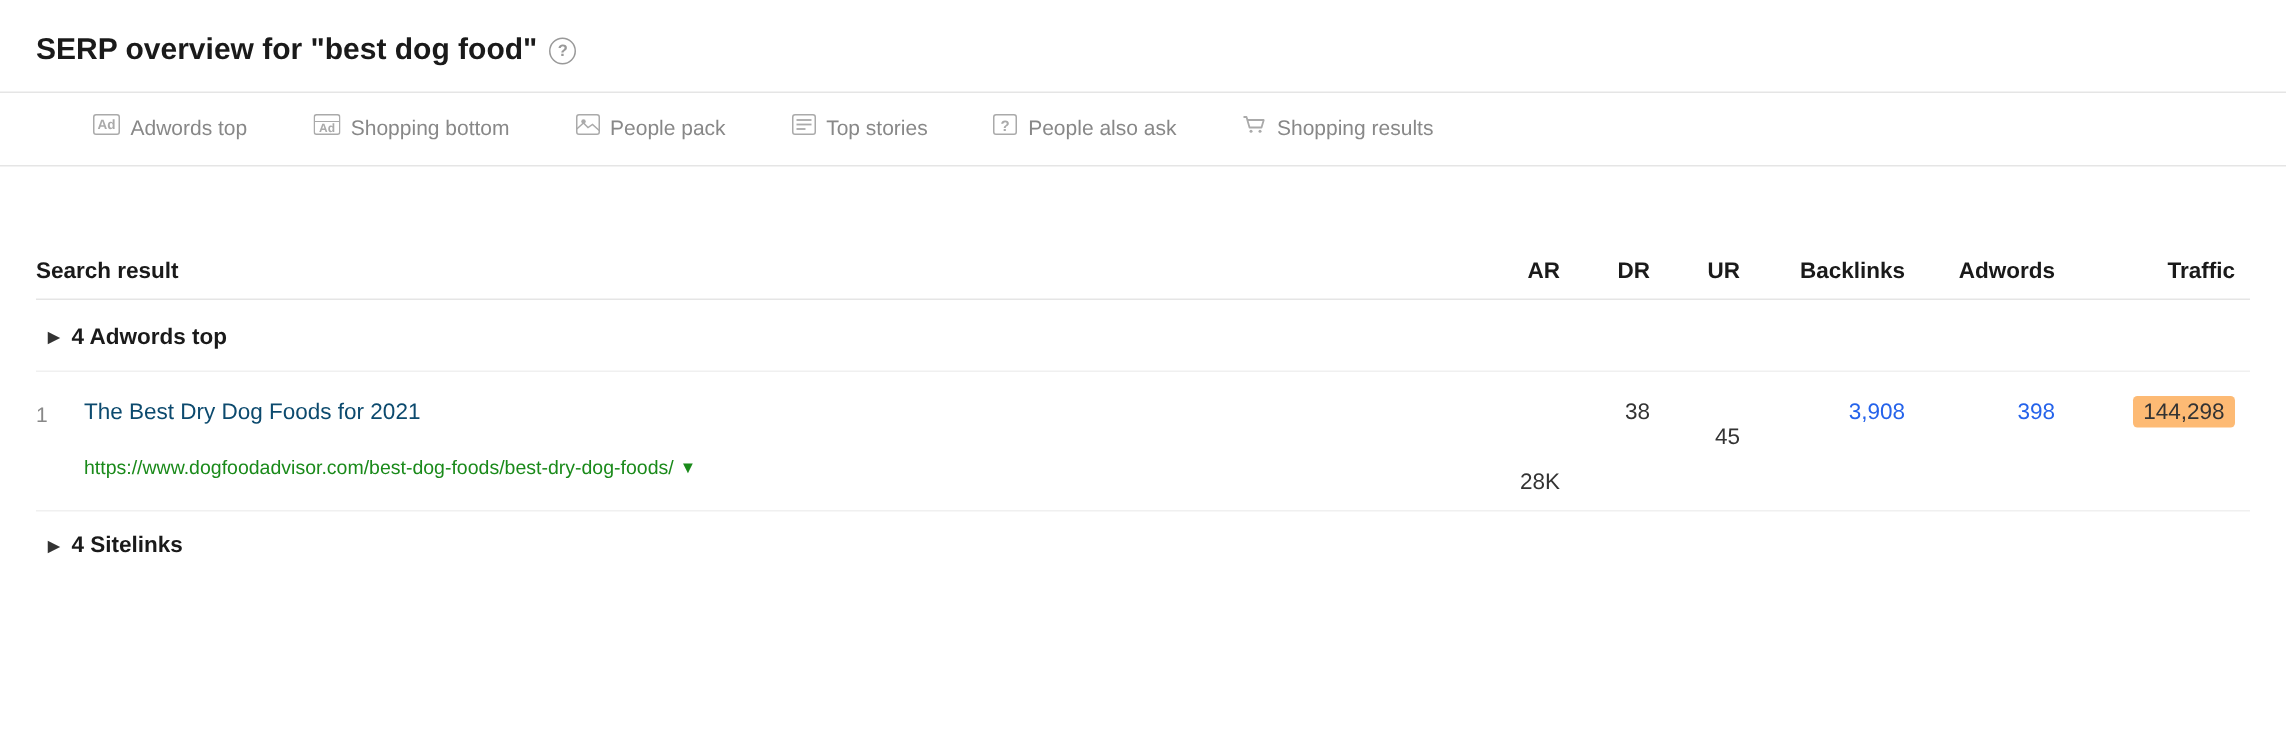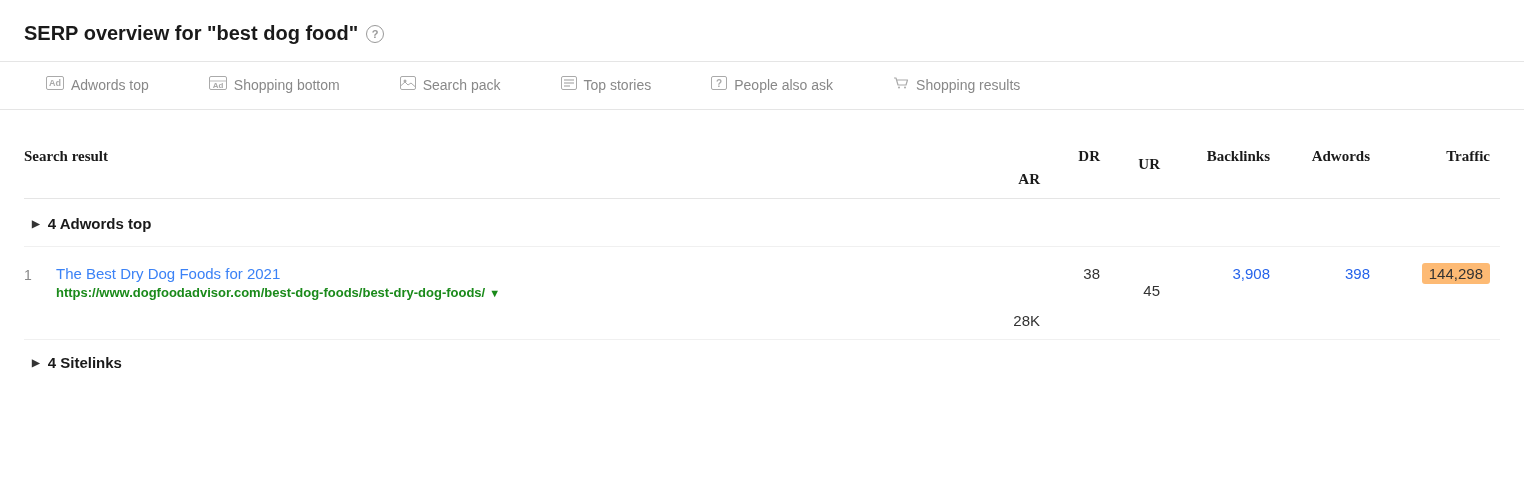--- a/index.html
+++ b/index.html
@@ -35,22 +35,22 @@
       border-radius: 50%;
       border: 1.5px solid #999;
       color: #999;
       font-size: 11px;
       font-weight: 600;
       cursor: pointer;
     }
     .filter-tabs {
       display: flex;
       align-items: center;
-      gap: 16px;
-      padding: 0 24px;
+      gap: 0;
+      padding: 0 40px;
       border-bottom: 1px solid #e5e5e5;
     }
     .filter-tab {
       display: flex;
       align-items: center;
       gap: 7px;
       padding: 14px 22px;
       color: #888;
       font-size: 14px;
       cursor: pointer;
@@ -60,26 +60,25 @@
     }
     .tab-icon {
       font-size: 15px;
       color: #aaa;
     }
     .table-area {
       padding: 0 24px;
     }
     .table-header {
       display: flex;
-      align-items: center;
+      align-items: flex-end;
       padding: 14px 0 10px 0;
       border-bottom: 1px solid #e5e5e5;
       font-weight: 700;
       font-size: 15px;
-      font-family: Liberation Serif, serif;
     }
     .col-result {
       flex: 1;
       min-width: 0;
     }
     .col-ar { width: 70px; text-align: right; padding-right: 20px; margin-top: 47px; }
     .col-dr { width: 60px; text-align: right; padding-right: 20px; }
     .col-ur { width: 60px; text-align: right; padding-right: 20px; margin-top: 17px; }
     .col-backlinks { width: 110px; text-align: right; padding-right: 20px; }
     .col-domains { width: 100px; text-align: right; padding-right: 20px; }
@@ -115,33 +114,32 @@
       color: #888;
       font-size: 14px;
       padding-top: 2px;
       flex-shrink: 0;
     }
     .result-info {
       flex: 1;
       min-width: 0;
     }
     .result-title {
-      color: #3b82f6;
+      color: #0c4a6e;
       font-size: 15px;
       font-weight: 500;
       cursor: pointer;
       text-decoration: none;
       display: block;
-      margin-bottom: 3px;
+      margin-bottom: 21px;
     }
     .result-url-row {
       display: flex;
       align-items: center;
       gap: 4px;
-      font-weight: bold;
     }
     .result-url {
       color: #1a8a1a;
       font-size: 13px;
       word-break: break-all;
     }
     .url-dropdown {
       color: #1a8a1a;
       font-size: 11px;
       cursor: pointer;
@@ -213,21 +211,21 @@
     </div>
 
     <div class="filter-tab">
       <span class="tab-icon">
         <svg width="16" height="14" viewBox="0 0 16 14" fill="none" xmlns="http://www.w3.org/2000/svg">
           <rect x="0.5" y="0.5" width="15" height="13" rx="1.5" stroke="#aaa" fill="none"></rect>
           <circle cx="5" cy="5" r="1.5" fill="#aaa"></circle>
           <polyline points="0.5,10 5,6 8,9 11,7 15.5,11" stroke="#aaa" stroke-width="1" fill="none"></polyline>
         </svg>
       </span>
-      <span>Search pack</span>
+      <span>People pack</span>
     </div>
 
     <div class="filter-tab">
       <span class="tab-icon">
         <svg width="16" height="14" viewBox="0 0 16 14" fill="none" xmlns="http://www.w3.org/2000/svg">
           <rect x="0.5" y="0.5" width="15" height="13" rx="1.5" stroke="#aaa" fill="none"></rect>
           <line x1="3" y1="4" x2="13" y2="4" stroke="#aaa" stroke-width="1.2"></line>
           <line x1="3" y1="7" x2="13" y2="7" stroke="#aaa" stroke-width="1.2"></line>
           <line x1="3" y1="10" x2="9" y2="10" stroke="#aaa" stroke-width="1.2"></line>
         </svg>

